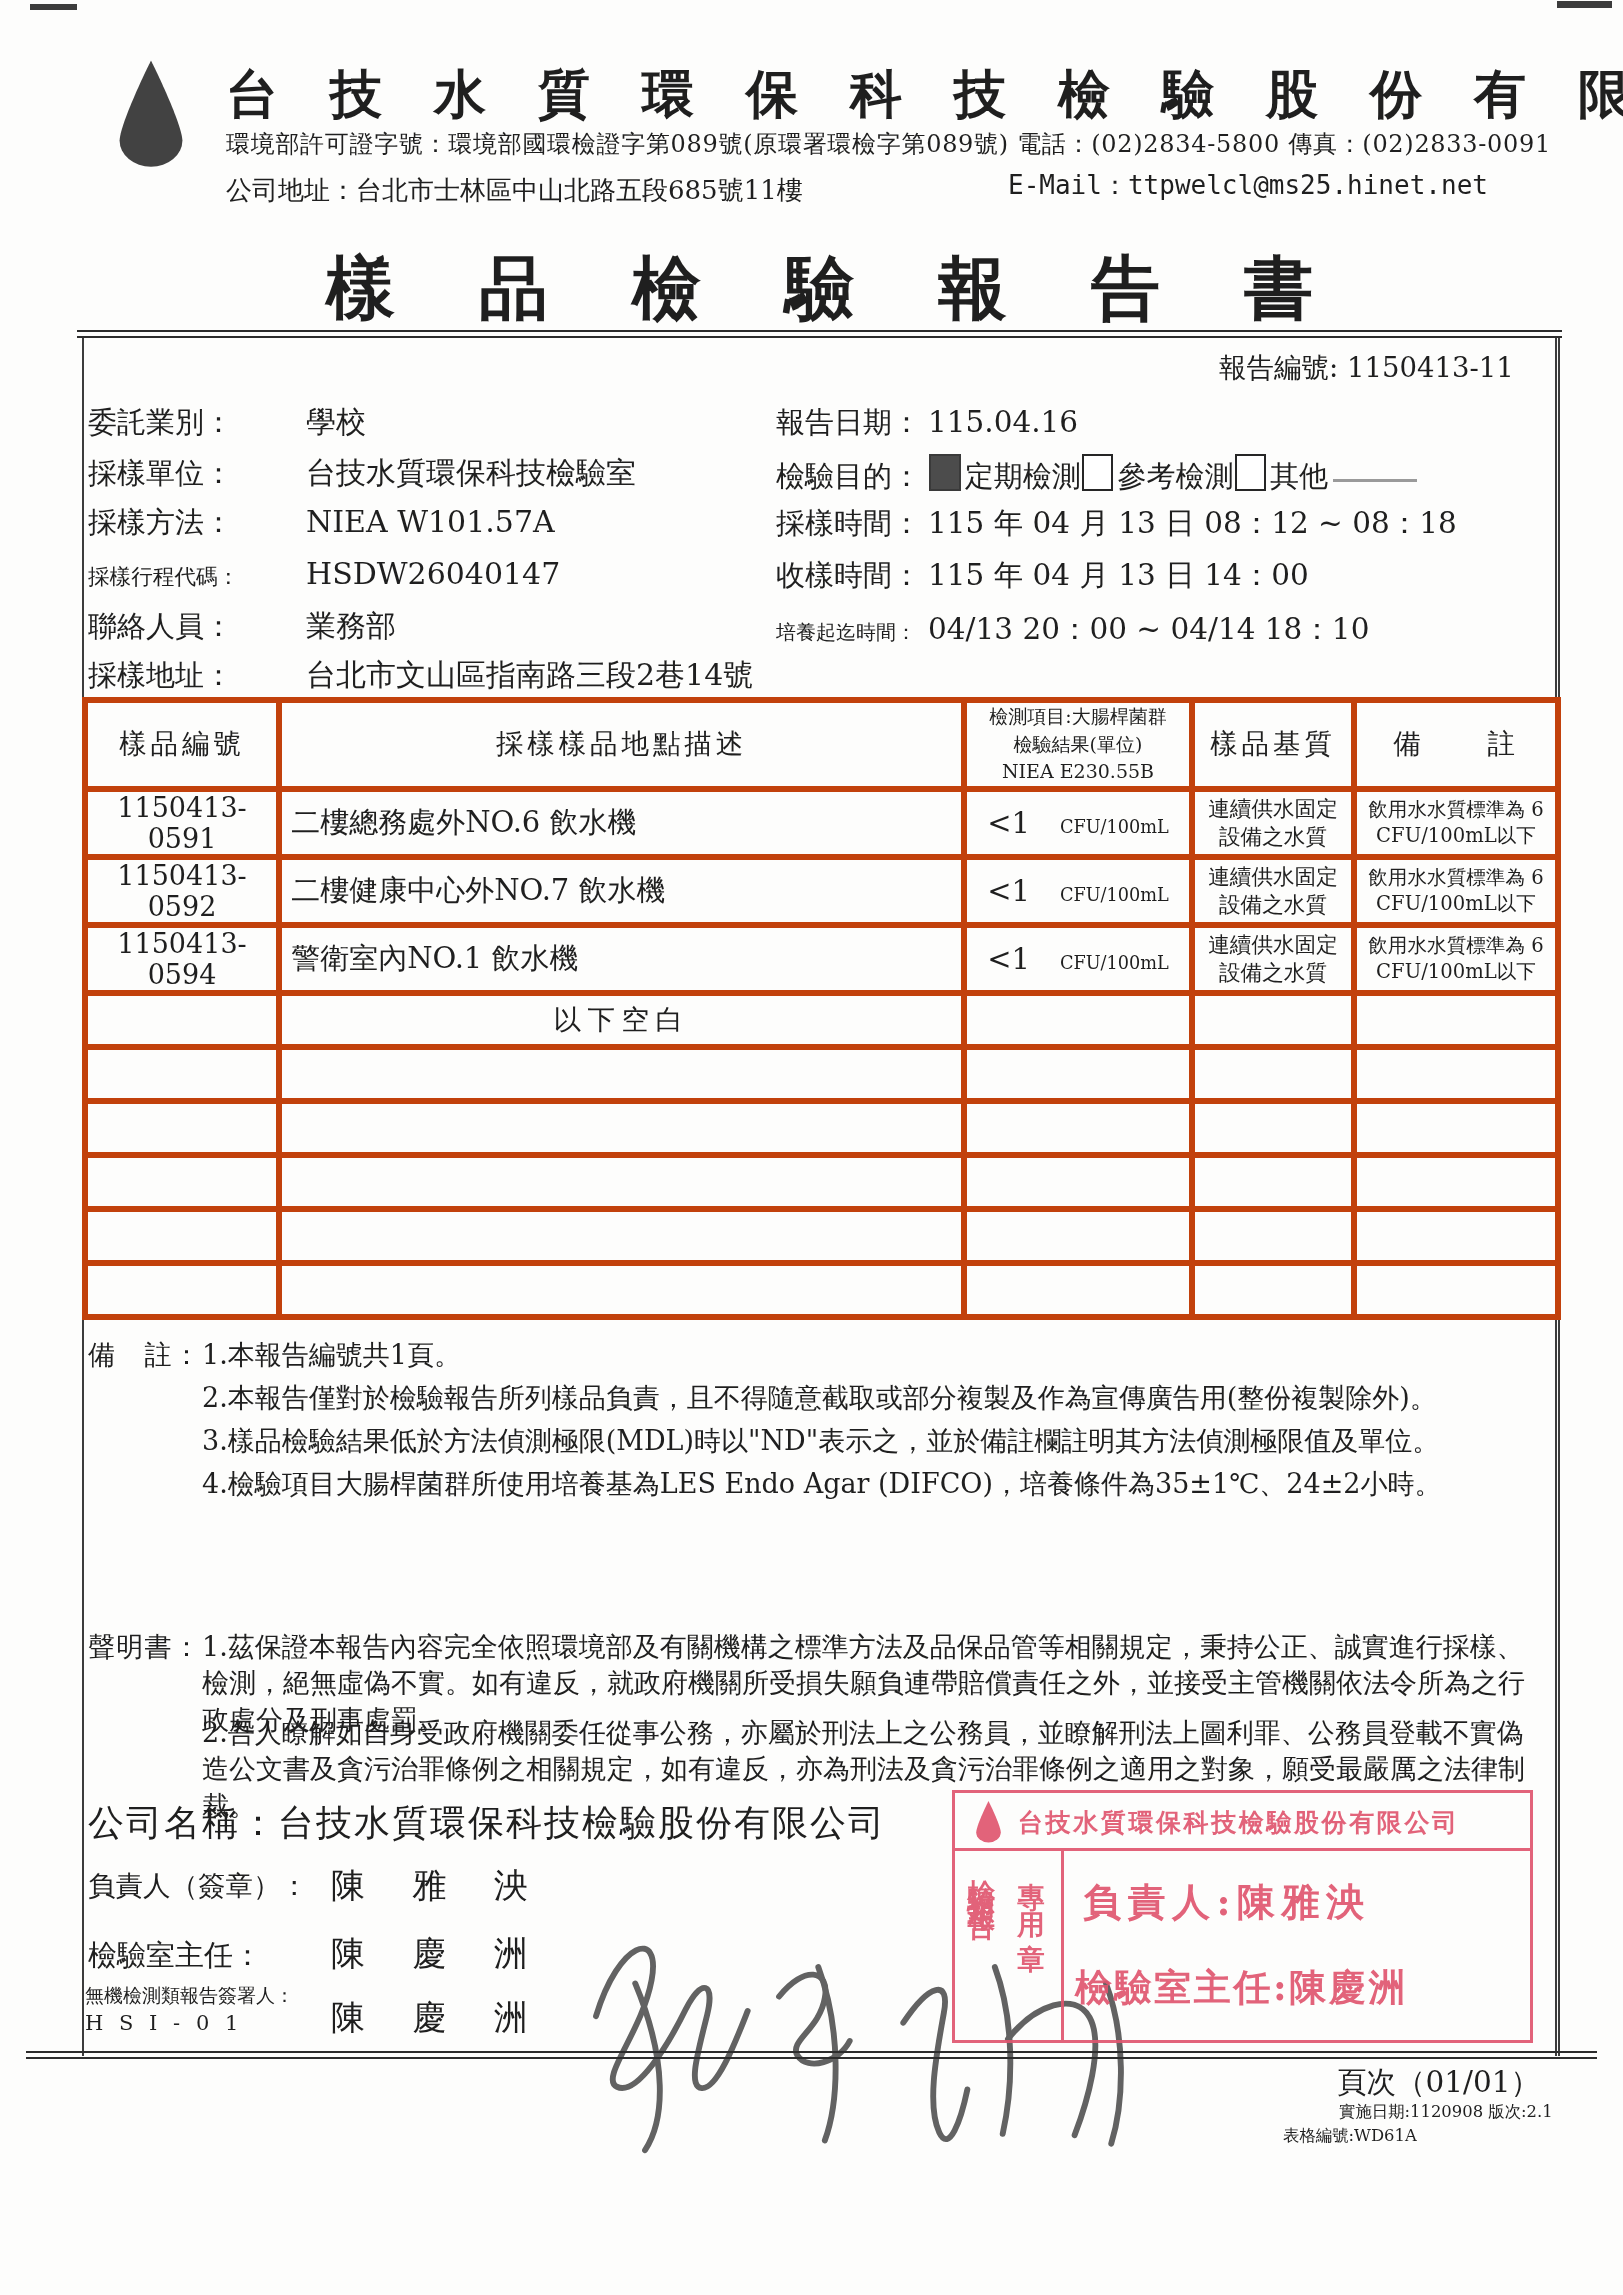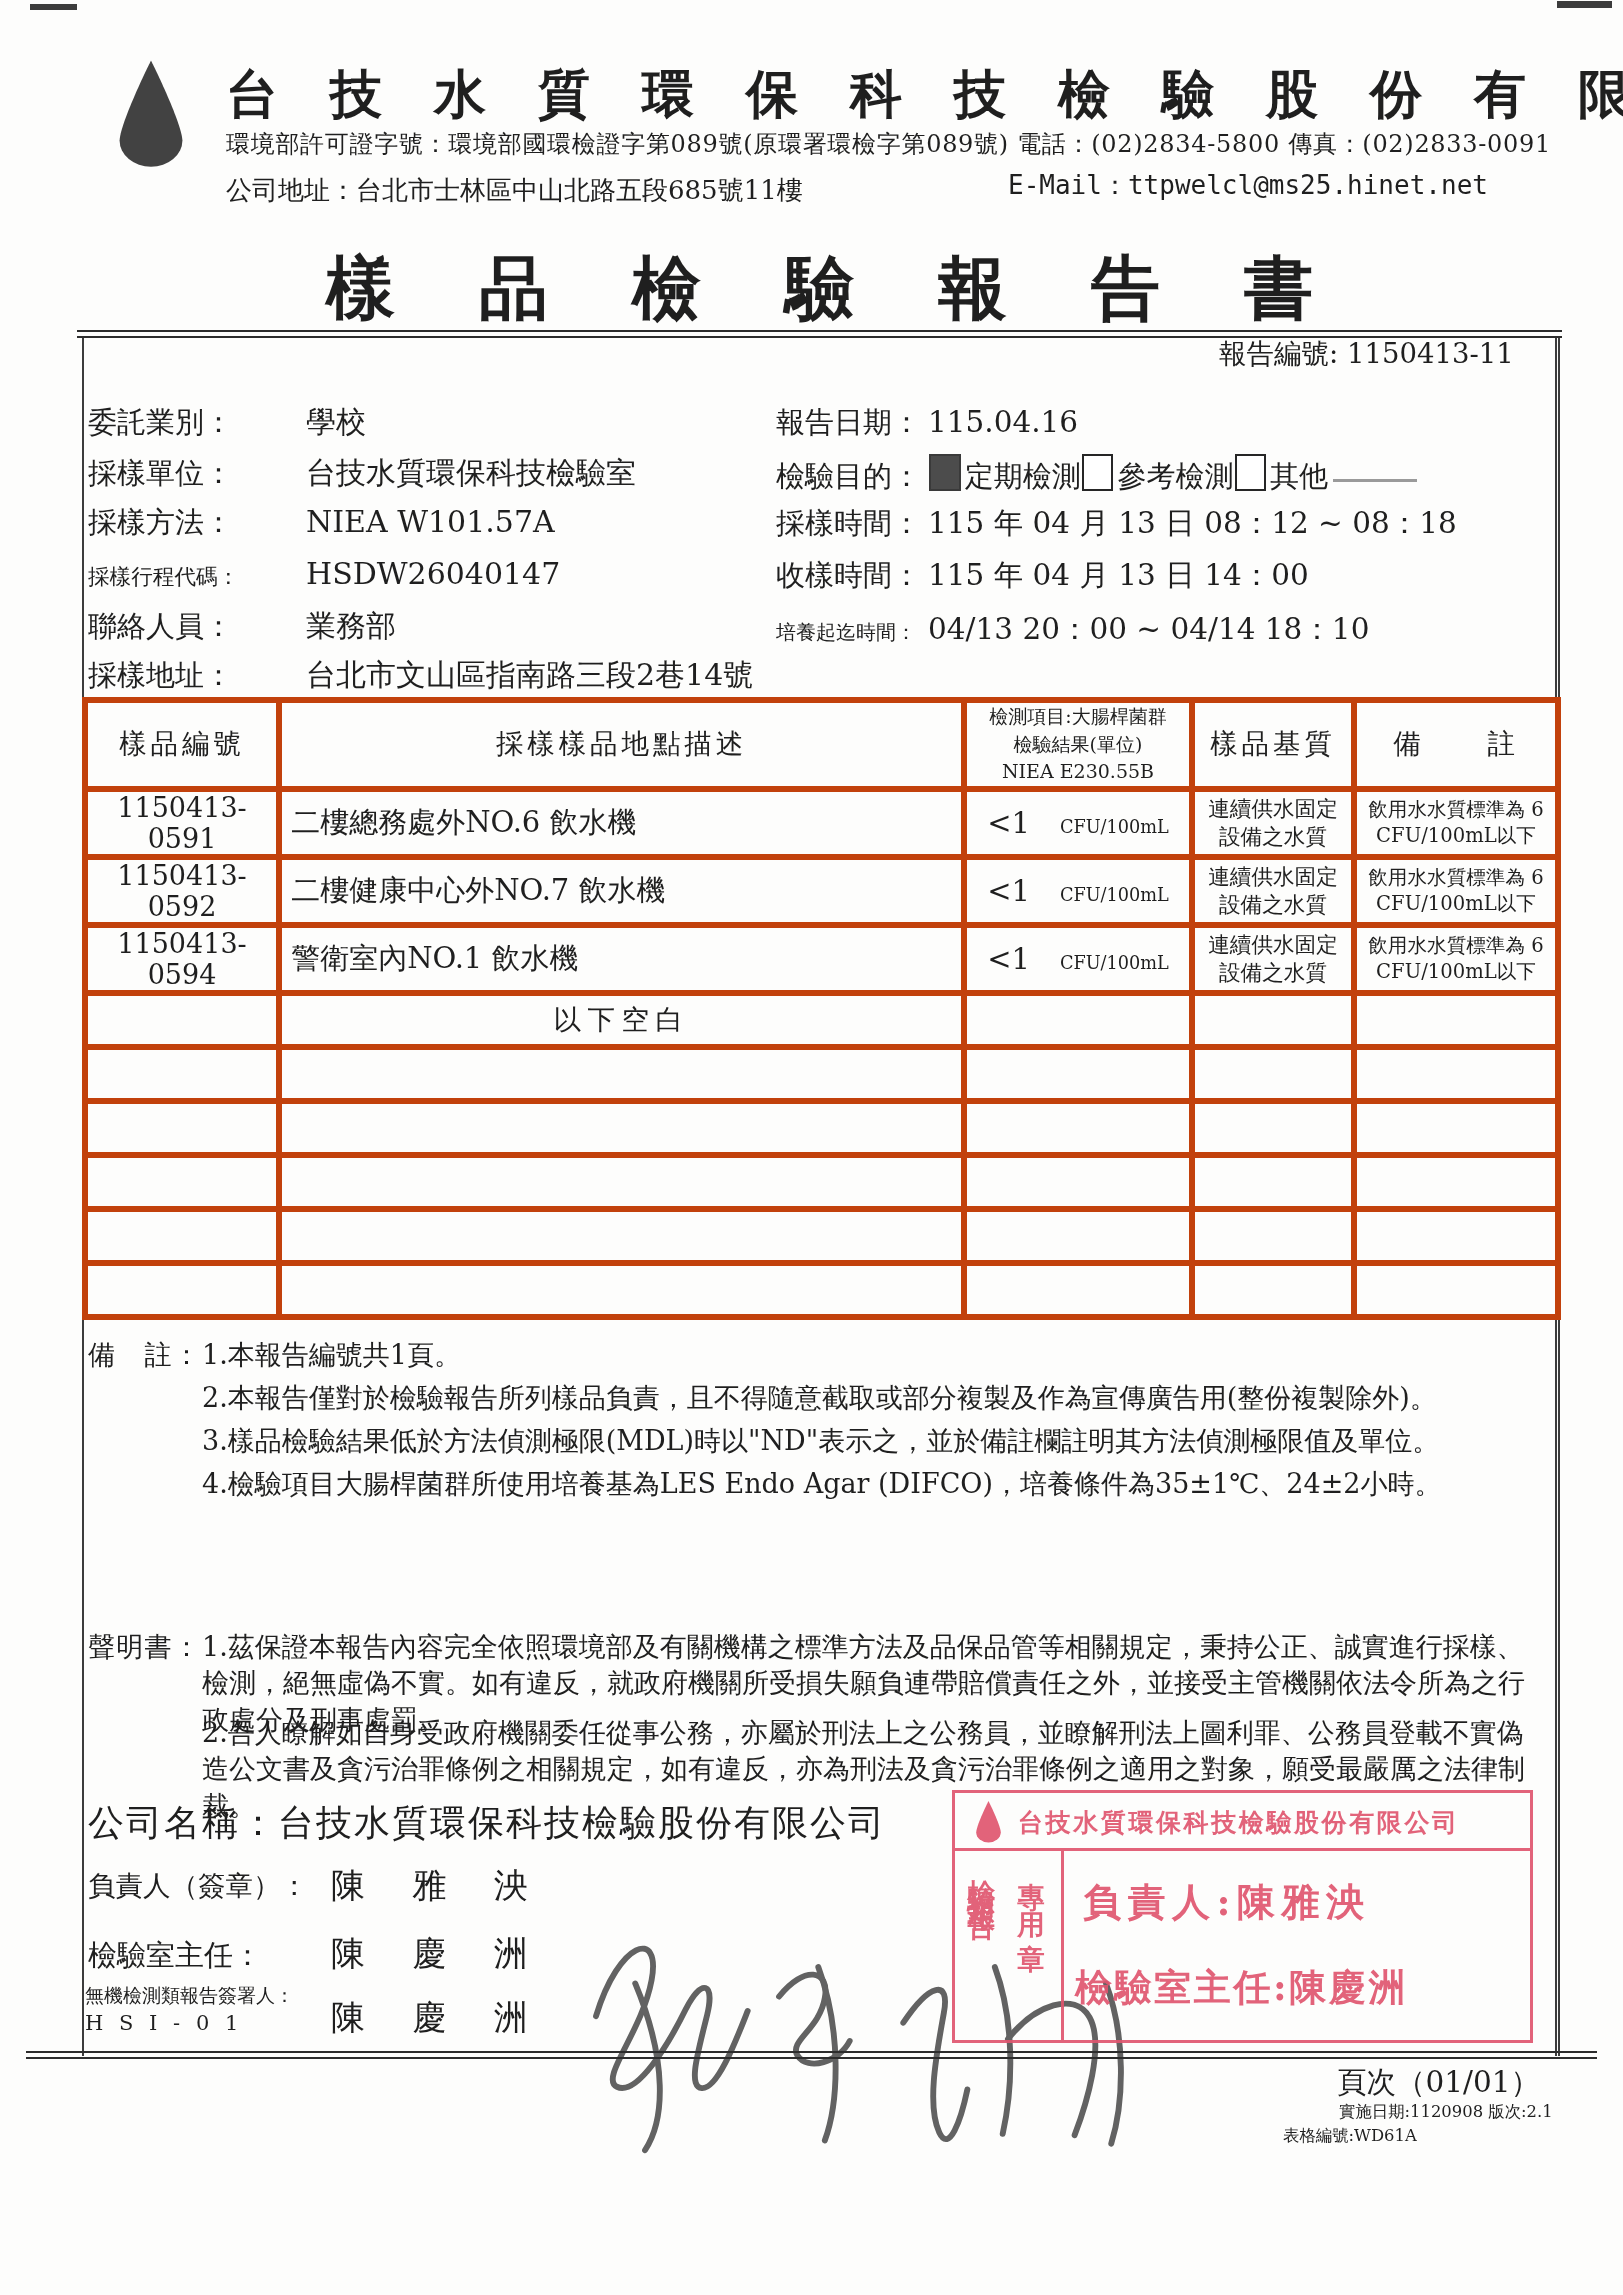--- a/index.html
+++ b/index.html
@@ -102,21 +102,21 @@
   <div class="irow" style="left:88px; top:556px;">
     <span class="lbl-sm">採樣行程代碼：</span><span class="val" style="margin-left:31px;">HSDW26040147</span>
   </div>
   <div class="irow" style="left:88px; top:606px;">
     <span class="lbl">聯絡人員：</span><span class="val" style="margin-left:31px;">業務部</span>
   </div>
   <div class="irow" style="left:88px; top:655px;">
     <span class="lbl">採樣地址：</span><span class="val" style="margin-left:31px;">台北市文山區指南路三段2巷14號</span>
   </div>
 
-  <div class="rrow" style="left:1219px; top:336px; font-size:27.5px;">
+  <div class="rrow" style="left:1219px; top:350px; font-size:27.5px;">
     <span>報告編號:</span>
     <span>1150413-11</span>
   </div>
   <div class="rrow" style="left:776px; top:403px;">
     <span class="lbl">報告日期：</span><span class="val">115.04.16</span>
   </div>
   <div class="rrow" style="left:776px; top:454px;">
     <span class="lbl">檢驗目的：</span><span class="chk filled"></span><span style="font-size:29px;">定期檢測</span><span class="chk"></span><span style="font-size:29px;">參考檢測</span><span class="chk"></span><span style="font-size:29px;">其他</span><span class="other-line"></span>
   </div>
   <div class="rrow" style="left:776px; top:504px;">

